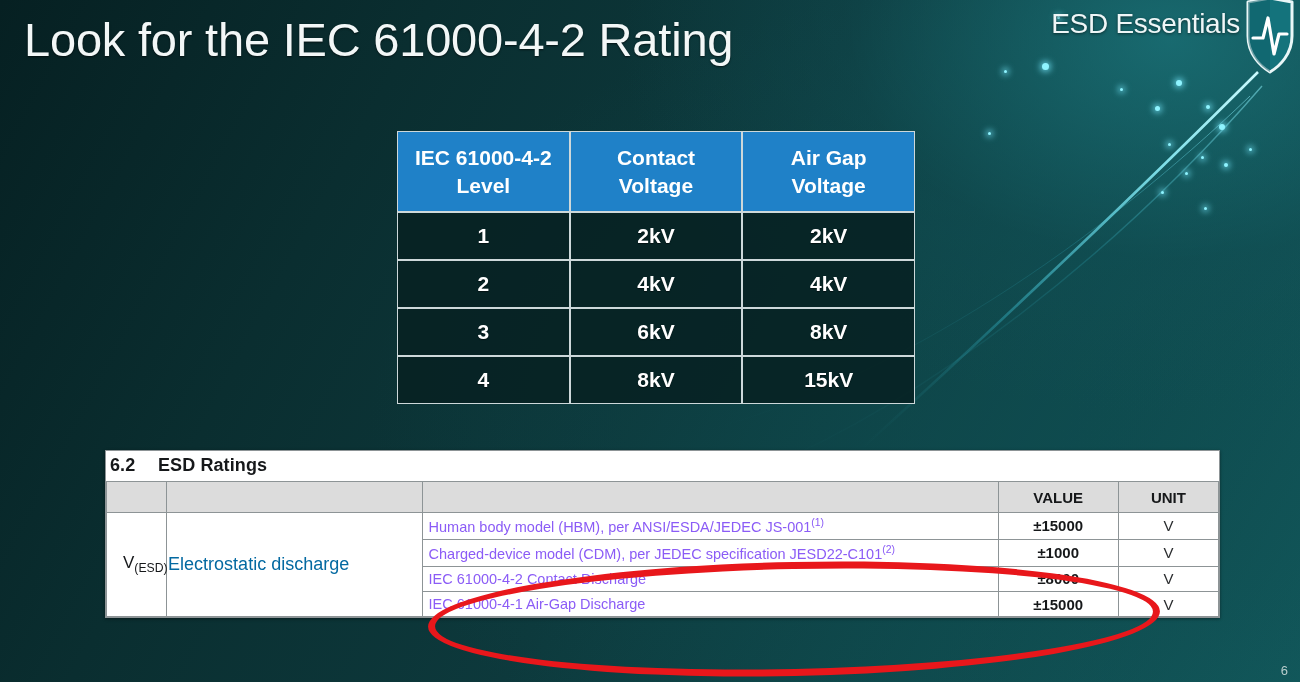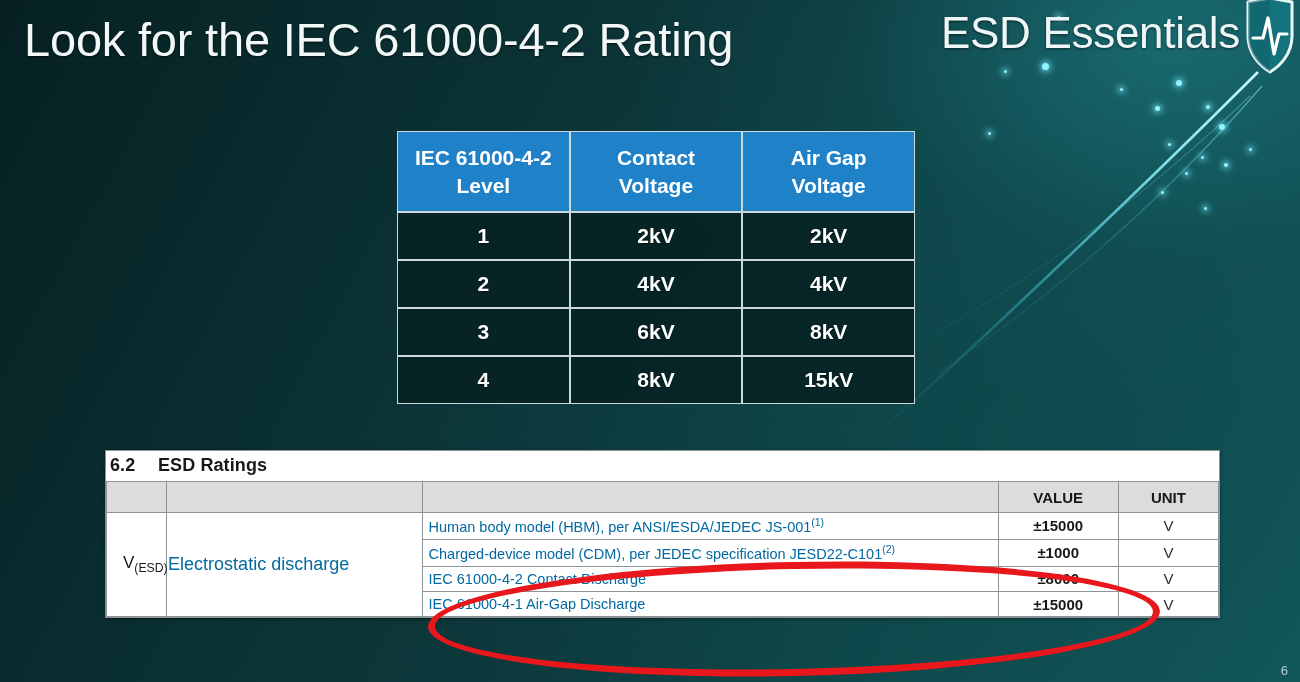--- a/index.html
+++ b/index.html
@@ -20,21 +20,21 @@
   .dot{position:absolute;border-radius:50%;background:#8ff4ff;
        box-shadow:0 0 6px 2px rgba(120,235,255,0.75);}
   
   .title{
     position:absolute;left:24px;top:12px;
     font-size:47px;color:#f2f7f7;letter-spacing:-0.2px;
     text-shadow:0 1px 2px rgba(0,0,0,.6);white-space:nowrap;
   }
   .brand{
     position:absolute;right:60px;top:8px;
-    font-size:44px;color:#eef6f7;letter-spacing:-0.3px;white-space:nowrap;
+    font-size:28px;color:#eef6f7;letter-spacing:-0.3px;white-space:nowrap;
     text-shadow:0 1px 3px rgba(0,0,0,.55);
   }
   .shield{position:absolute;right:2px;top:-4px;width:56px;height:80px;}
   
   .lvltable{position:absolute;left:397px;top:131px;width:518px;border-collapse:separate;border-spacing:0;}
   .lvltable th,.lvltable td{
     border:1px solid #cdd8da;text-align:center;color:#ffffff;
   }
   .lvltable th{
     background:#1f81c8;font-size:21px;font-weight:bold;
@@ -59,21 +59,21 @@
   table.ds{width:100%;border-collapse:collapse;table-layout:fixed;}
   table.ds td,table.ds th{border:1px solid #8d9496;}
   .ds .hdrrow td{background:#dcdcdc;height:28px;font-size:15px;font-weight:bold;color:#16181a;text-align:center;}
   .c-sym{width:60px;}
   .c-par{width:255px;}
   .c-desc{width:575px;}
   .c-val{width:120px;}
   .c-unit{width:100px;}
   .ds td.sym{font-size:17px;color:#16181a;padding-left:16px;vertical-align:middle;}
   .ds td.par{font-size:18px;color:#0369a1;vertical-align:middle;}
-  .ds td.desc{font-size:14.5px;color:#0369a1;padding:3px 6px;line-height:1.25;}
+  .ds td.desc{font-size:14.5px;color:#8b5cf6;padding:3px 6px;line-height:1.25;}
   .ds td.val{font-size:15px;font-weight:bold;color:#16181a;text-align:center;}
   .ds td.unit{font-size:15px;color:#2b2d2f;text-align:center;}
   sub{font-size:.72em;}
   sup{font-size:.72em;}
   .ellipse{
     position:absolute;left:428px;top:562px;width:718px;height:100px;
     border:7px solid #e8171b;border-radius:50%/50%;
     transform:rotate(-1.2deg);pointer-events:none;
   }
   .pageno{position:absolute;right:12px;bottom:4px;font-size:13px;color:#b9cdcd;}

